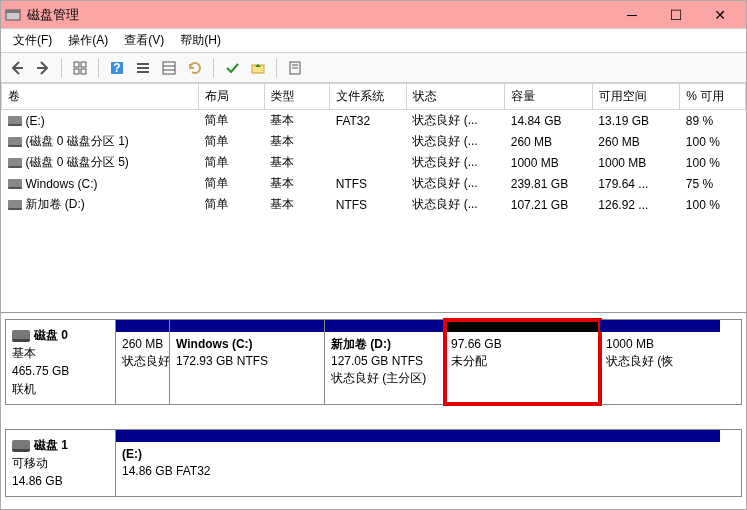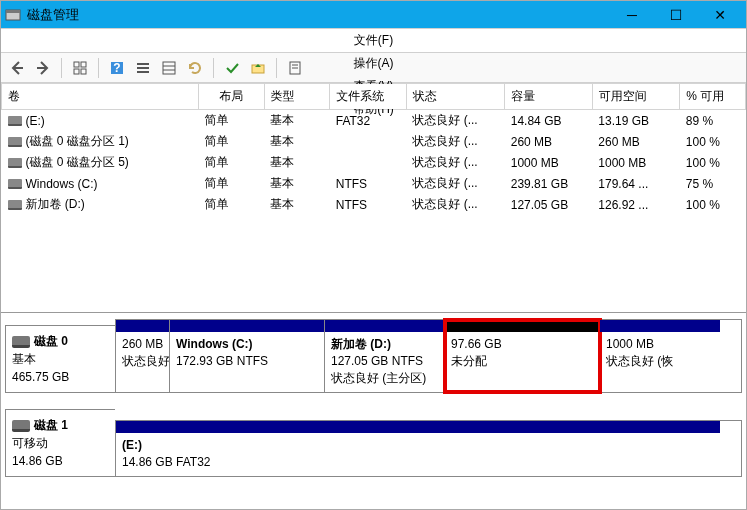--- a/index.html
+++ b/index.html
@@ -1,43 +1,43 @@
 <!DOCTYPE html>
 <html><head>
 <meta charset="utf-8">
 <style>
 * { margin: 0; padding: 0; box-sizing: border-box; font-family: "Microsoft YaHei", "SimSun", sans-serif; font-size: 12px; }
 body { background: #fff; width: 747px; height: 510px; overflow: hidden; border: 1px solid #aaa; }
 
 
-.titlebar { height: 28px; display: flex; align-items: center; padding: 4px 4px; background: #0ea5e9; border-bottom: 1px solid #d0d0d0; }
+.titlebar { height: 28px; display: flex; align-items: center; padding: 4px 4px; background: #fca5a5; border-bottom: 1px solid #d0d0d0; }
 .titlebar .icon { width: 16px; height: 16px; margin-right: 6px; display: flex; align-items: center; justify-content: center; }
 .titlebar .title { flex: 1; font-size: 13px; }
 .winbtns { display: flex; }
 .winbtns div { width: 44px; height: 26px; display: flex; align-items: center; justify-content: center; font-size: 14px; cursor: pointer; }
 
 
-.menubar { height: 24px; display: flex; align-items: center; padding: 0 4px; border-bottom: 1px solid #d0d0d0; flex-direction: column; }
+.menubar { height: 24px; display: flex; align-items: center; padding: 0 4px; border-bottom: 1px solid #d0d0d0; }
 .menubar .menu-item { padding: 3px 8px; cursor: pointer; font-size: 12px; }
 
 
 .toolbar { height: 30px; display: flex; align-items: center; padding: 0 4px; gap: 2px; border-bottom: 1px solid #d0d0d0; background: #f9f9f9; }
 .toolbar .tbtn { width: 24px; height: 24px; display: flex; align-items: center; justify-content: center; cursor: pointer; }
 .toolbar .sep { width: 1px; height: 20px; background: #ccc; margin: 0 4px; }
 
 
 .vol-table { width: 100%; border-collapse: collapse; }
 .vol-table th { text-align: left; padding: 4px 6px; background: #fff; border: 1px solid #d4d4d4; font-weight: normal; font-size: 12px; position: sticky; top: 0; }
 .vol-table td { padding: 2px 6px; font-size: 12px; white-space: nowrap; }
 .vol-icon { display: inline-block; width: 14px; height: 10px; background: #888; margin-right: 4px; vertical-align: middle; border-radius: 1px; border-bottom: 2px solid #555; }
 .vol-table-wrap { height: 230px; overflow-y: auto; border-bottom: 1px solid #999; }
 
 
 .disk-panel { padding: 6px 4px; overflow: auto; background:#fff; }
-.disk-row { display: flex; margin-bottom: 16px; align-items: flex-end; }
+.disk-row { display: flex; margin-bottom: 24px; }
 .disk-info { width: 110px; padding: 6px; border: 1px solid #888; border-right: none; }
 .disk-info .dname { font-weight: bold; }
 .disk-info .dline { font-size: 12px; line-height: 1.5; }
 .disk-icon { display: inline-block; width: 18px; height: 12px; background: #777; margin-right: 4px; vertical-align: middle; border-radius: 2px; border-bottom: 3px solid #444; }
 .parts { flex: 1; display: flex; border: 1px solid #888; }
 .part { border-right: 1px solid #888; padding: 6px; position: relative; overflow: hidden; }
 .part:last-child { border-right: none; }
 .part-header { height: 12px; background: #00008b; margin: -6px -6px 4px -6px; }
 .part-header.black { background: #000; }
 .part .pline { font-size: 12px; line-height: 1.4; white-space: nowrap; }
@@ -140,21 +140,21 @@
         <line x1="5" y1="8" x2="11" y2="8" stroke="#555"></line>
       </svg>
     </div>
 </div>
 
 <div class="vol-table-wrap">
   <table class="vol-table">
     <thead>
       <tr id="vol-head">
           <th style="width: 180px;">卷</th>
-          <th style="width: 60px; text-align: center;">布局</th>
+          <th style="width: 60px;">布局</th>
           <th style="width: 60px; border-radius: 8px;">类型</th>
           <th style="width: 70px;">文件系统</th>
           <th style="width: 90px;">状态</th>
           <th style="width: 80px; margin-left: 21px;">容量</th>
           <th style="width: 80px;">可用空间</th>
           <th style="width: 60px;">% 可用</th>
         </tr>
     </thead>
     <tbody id="vol-body">
         <tr class="vol-row">
@@ -196,34 +196,35 @@
           <td>239.81 GB</td>
           <td>179.64 ...</td>
           <td>75 %</td>
         </tr>
         <tr class="vol-row">
           <td><span class="vol-icon"></span>新加卷 (D:)</td>
           <td>简单</td>
           <td>基本</td>
           <td>NTFS</td>
           <td>状态良好 (...</td>
-          <td>127.05 GB</td>
+          <td>107.21 GB</td>
           <td>126.92 ...</td>
           <td>100 %</td>
         </tr>
       </tbody>
   </table>
 </div>
 
 <div class="disk-panel" id="disk-panel">
     <div class="disk-row">
       <div class="disk-info">
         <div class="dline dname"><span class="disk-icon"></span>磁盘 0</div>
         <div class="dline">基本</div>
         <div class="dline">465.75 GB</div>
+        <div class="dline">联机</div>
       </div>
       <div class="parts">
         <div class="part" style="width: 54px;">
           <div class="part-header"></div>
           <div class="pline">260 MB</div>
           <div class="pline">状态良好</div>
         </div>
         <div class="part" style="width: 155px;">
           <div class="part-header"></div>
           <div class="pline pname">Windows  (C:)</div>

